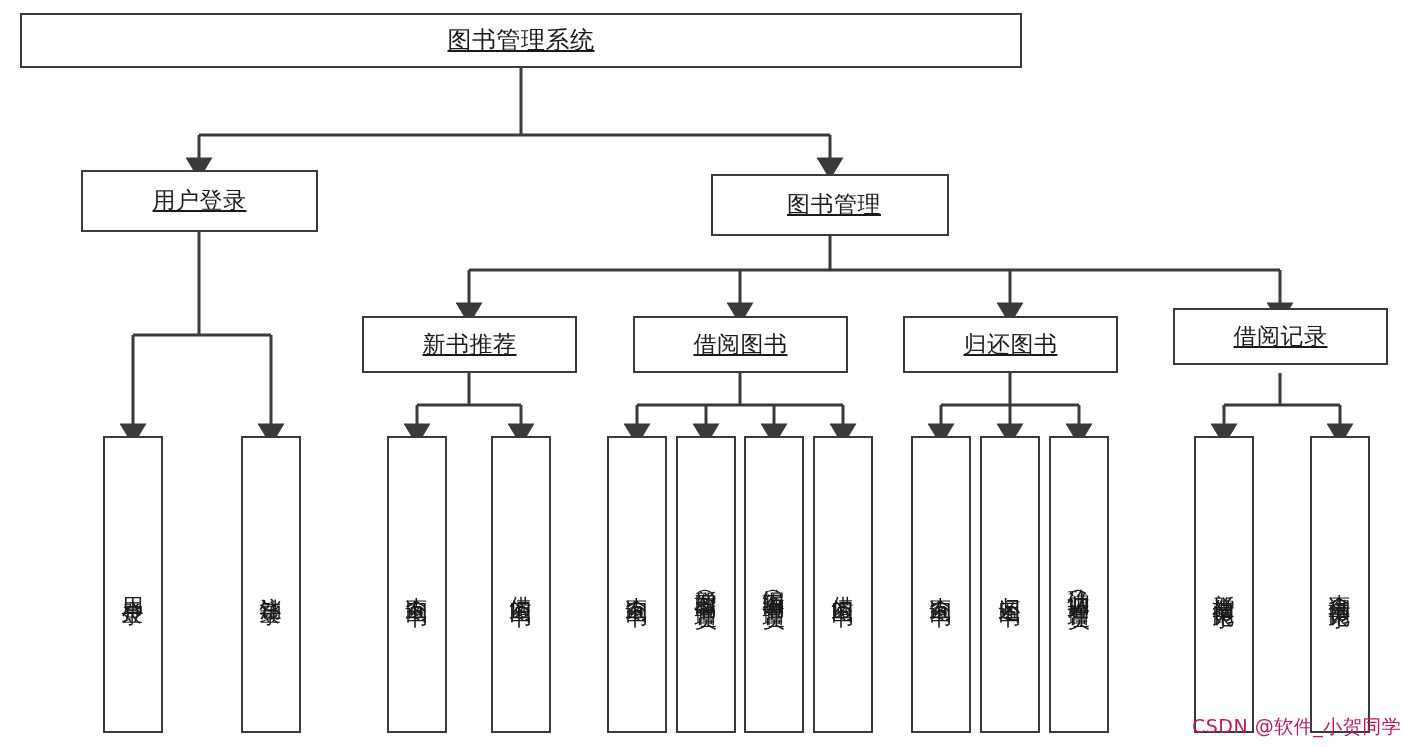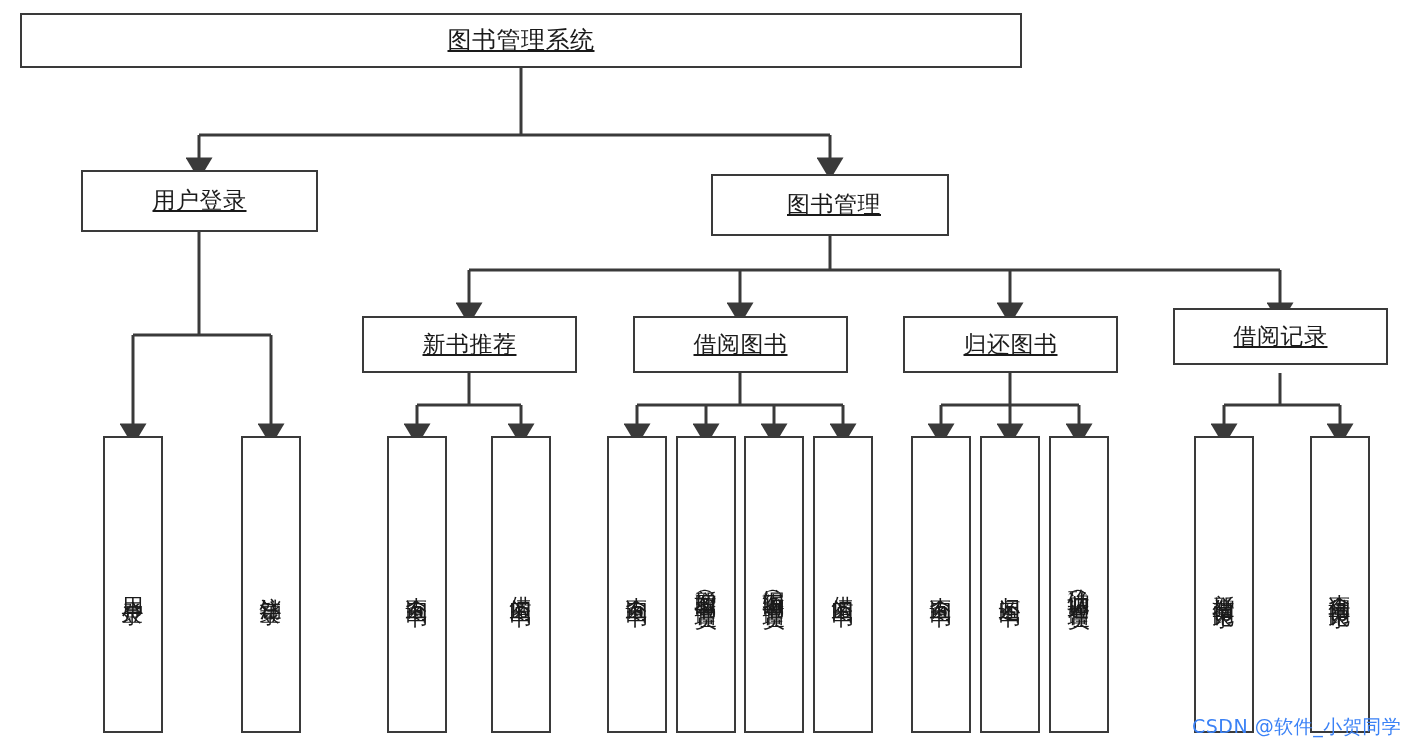--- a/index.html
+++ b/index.html
@@ -61,21 +61,21 @@
     writing-mode: vertical-rl;
     text-orientation: upright;
     font-size: 22px;
     line-height: 1.32;
     letter-spacing: 3px;
     max-height: 100%;
   }
   .watermark {
     position: absolute;
     font-size: 19px;
-    color: #3b82f6;
+    color: #be185d;
     white-space: nowrap;
     letter-spacing: 0.5px;
     user-select: none;
   }
 </style>
 </head>
 <body>
 
 <div id="diagram-root">
 

